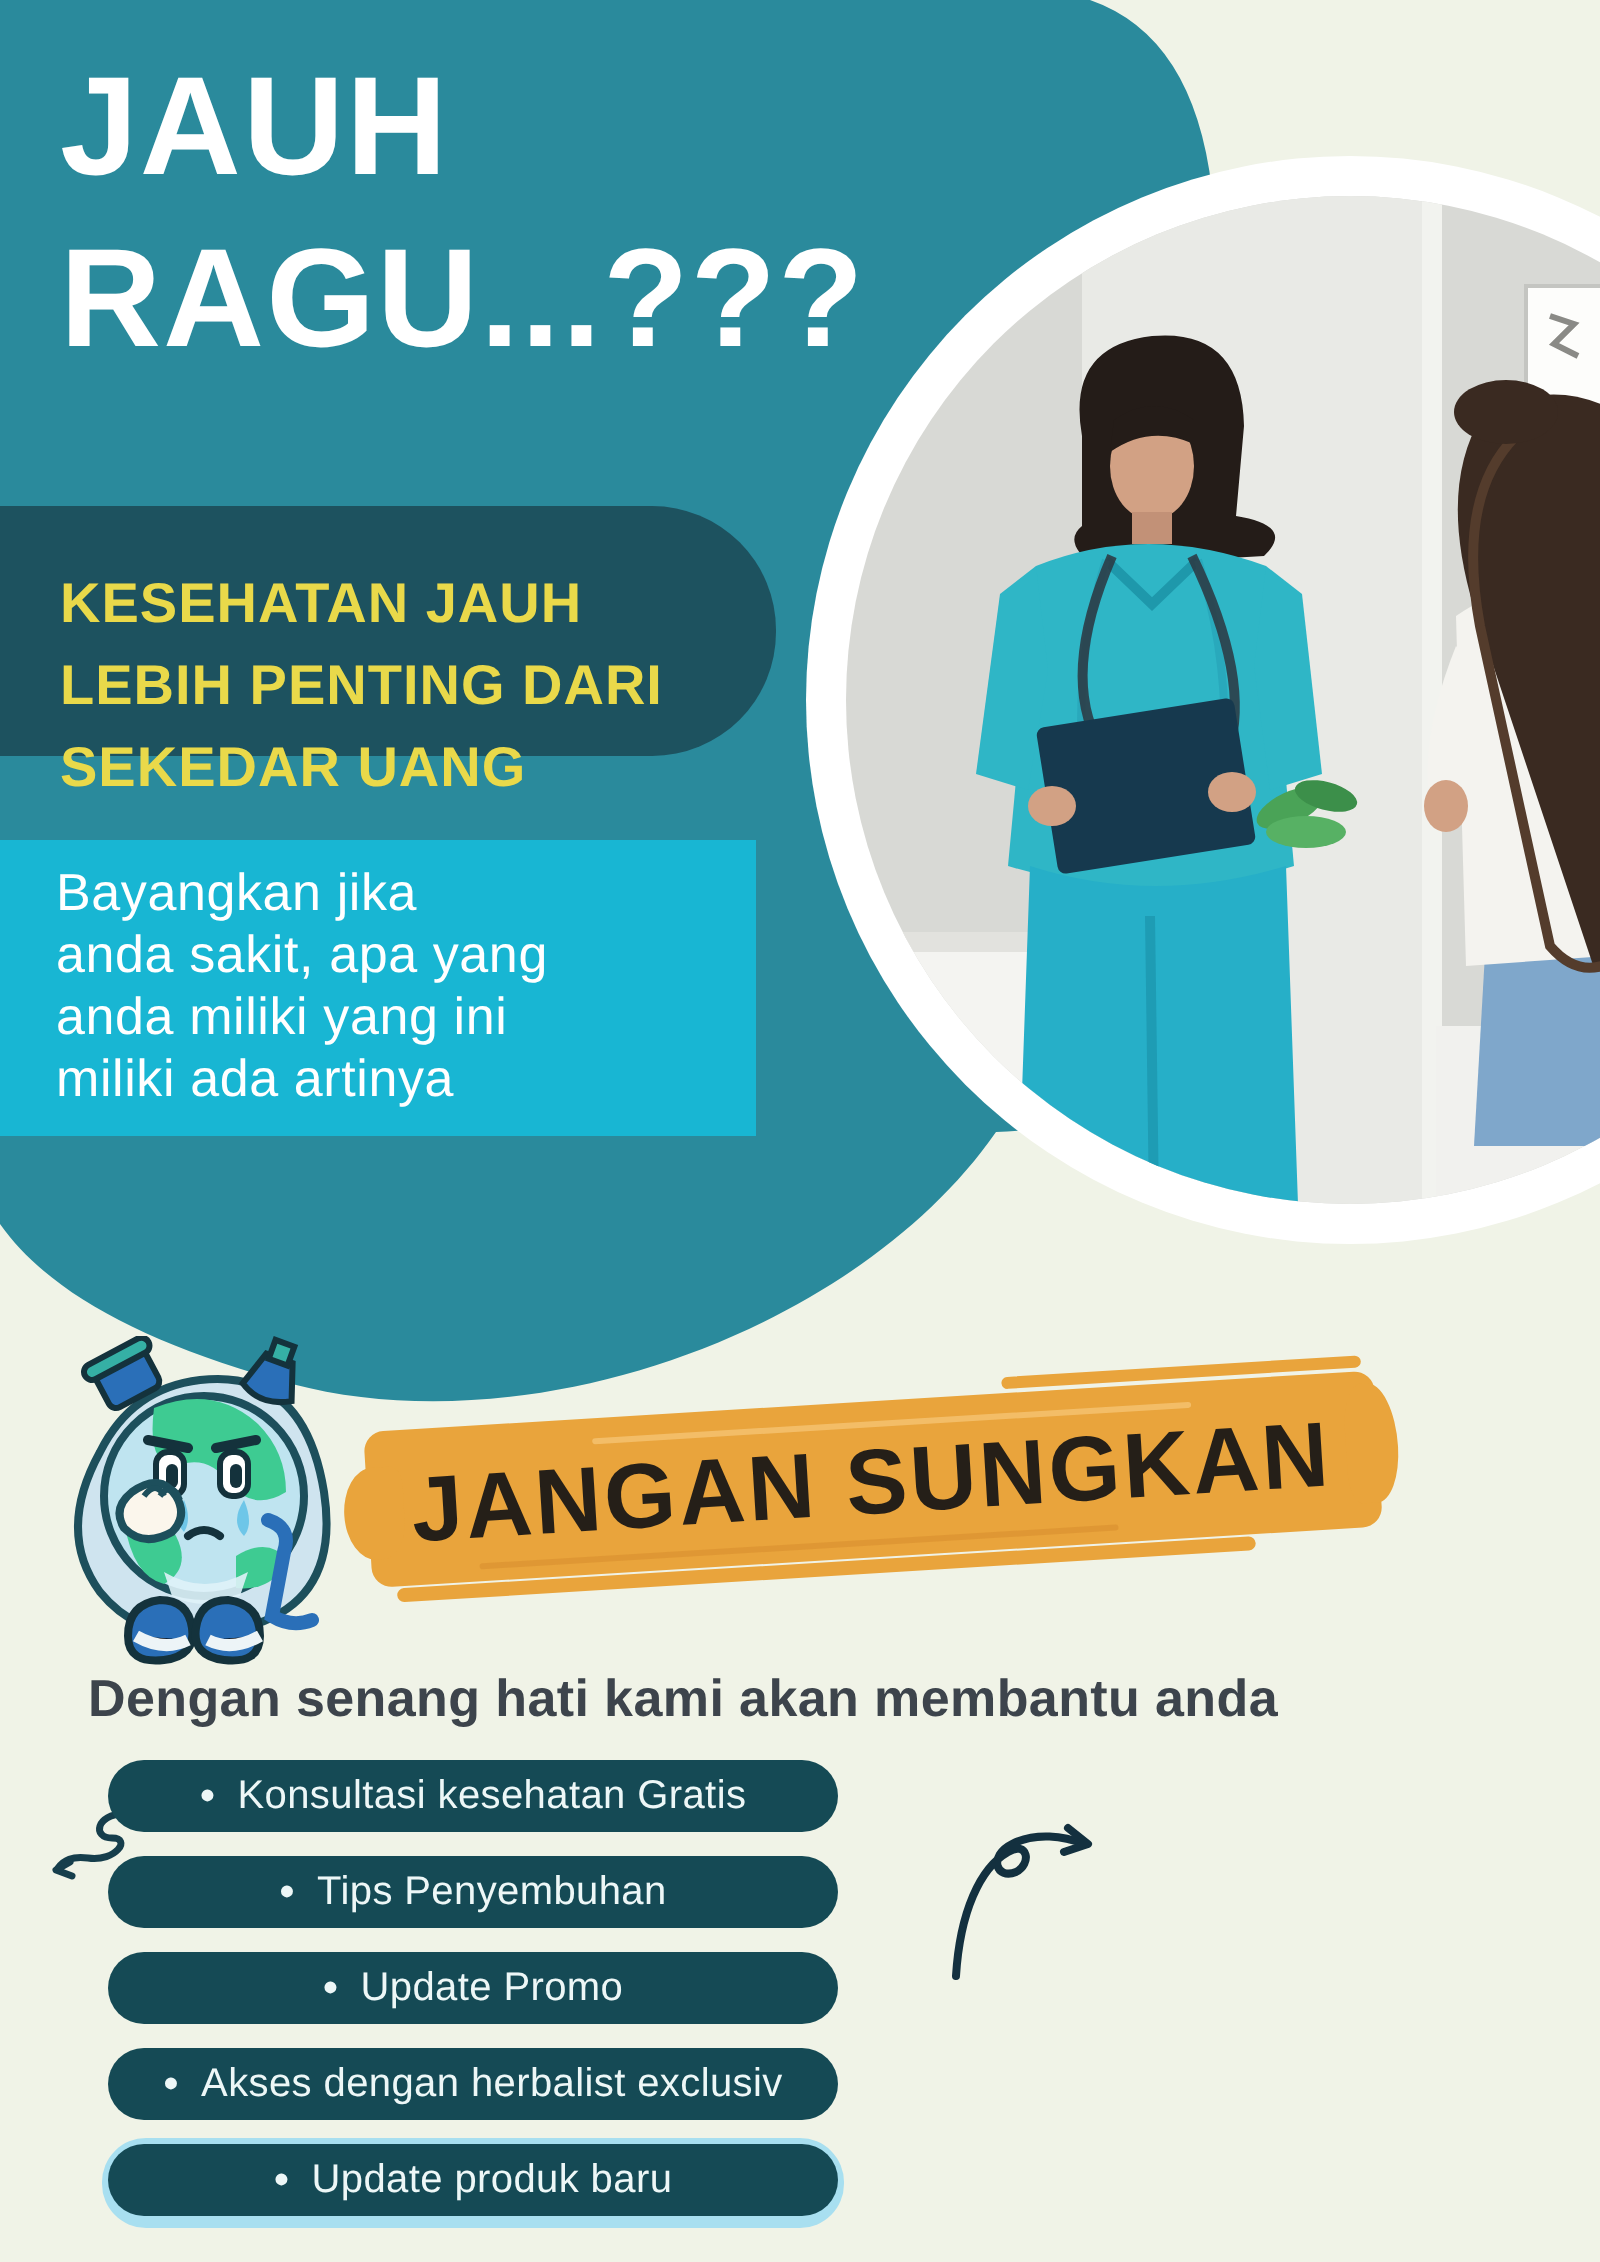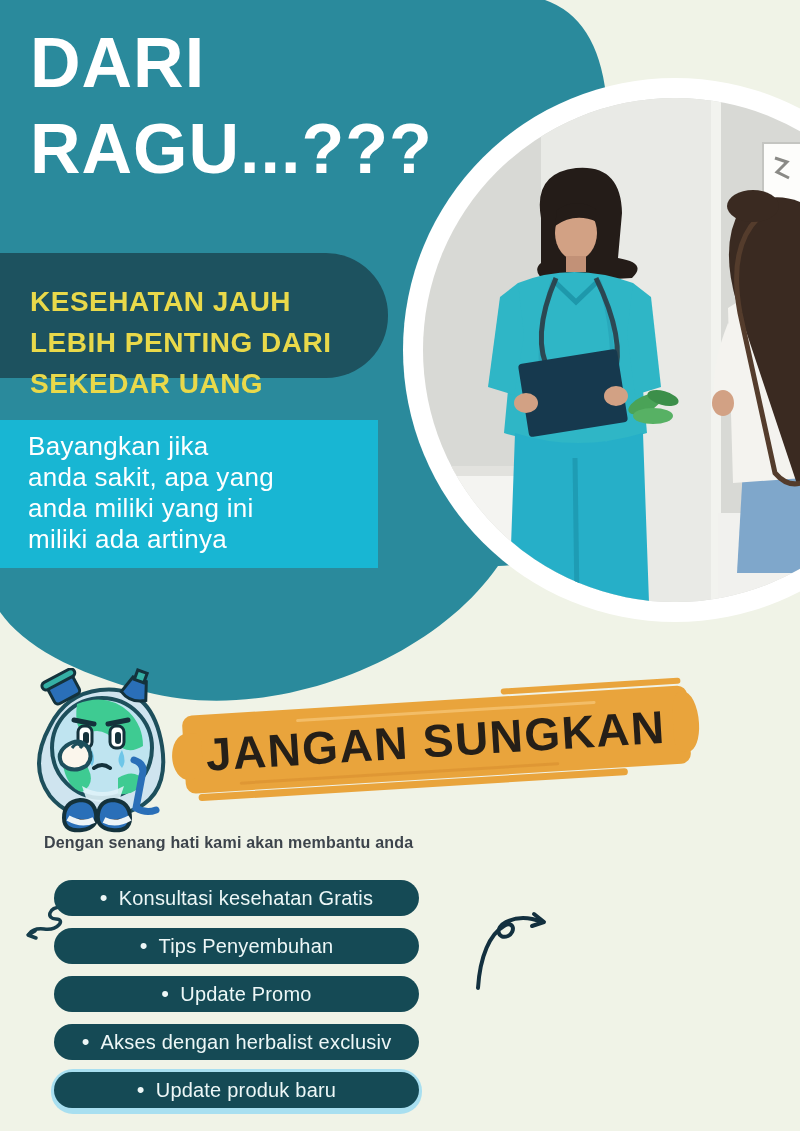--- a/index.html
+++ b/index.html
@@ -45,21 +45,21 @@
   .brush-streak2{position:absolute;right:10px;top:2px;width:180px;height:6px;
             background:#E9A43C;border-radius:4px;}
   .brush-streak3{position:absolute;left:60px;bottom:18px;width:320px;height:3px;
             background:#d98f2e;border-radius:2px;opacity:.6;}
   .brush-streak4{position:absolute;left:120px;top:20px;width:300px;height:3px;
             background:#f6c779;border-radius:2px;opacity:.7;}
   .highlight-text{position:relative;color:#251F18;font-weight:800;font-size:46px;
             letter-spacing:1.5px;white-space:nowrap;}
 
   .support-line{left:44px;top:834px;width:720px;z-index:3;color:#3D444C;
-            font-weight:800;font-size:16px;letter-spacing:0.2px;}
+            font-weight:800;font-size:26px;letter-spacing:0.2px;}
 
   .pill-list{left:54px;top:880px;z-index:3;}
   .pill-row{position:relative;width:365px;height:36px;margin-bottom:12px;}
   .pill{position:absolute;left:0;top:0;width:365px;height:36px;background:#154A55;
         border-radius:18px;display:flex;align-items:center;justify-content:center;
         gap:11px;color:#EDF7F7;font-size:20px;font-weight:400;letter-spacing:0.2px;}
   .pill .bullet{font-size:22px;line-height:1;}
   .pill-ghost{position:absolute;left:-3px;top:-3px;width:371px;height:45px;
         background:#A8DFF0;border-radius:22px;}
 
@@ -69,21 +69,21 @@
 <body>
 
 <div class="poster">
 
   <svg class="abs header-svg" width="800" height="740" viewBox="0 0 800 740">
     <path d="M0,0 H545 Q597,18 606,95 L622,210 L622,430 Q622,562 498,566
              C430,664 268,724 146,692 C72,672 24,646 0,612 Z" fill="#2A8A9C"></path>
   </svg>
 
   <div class="abs headline">
-    <div>DARI</div>
+    <div>JAUH</div>
     <div>RAGU...???</div>
   </div>
 
   <div class="abs subhead-band"></div>
   <div class="abs subhead">
     <div>KESEHATAN JAUH</div>
     <div>LEBIH PENTING DARI</div>
     <div>SEKEDAR UANG</div>
   </div>
 

